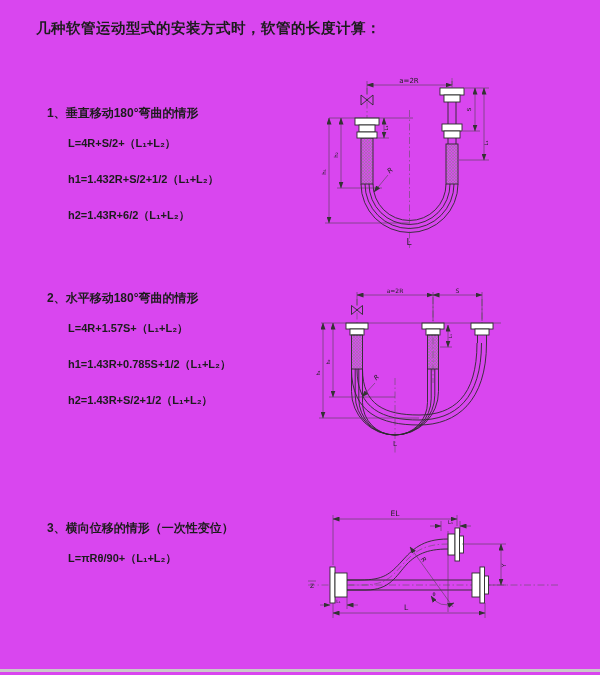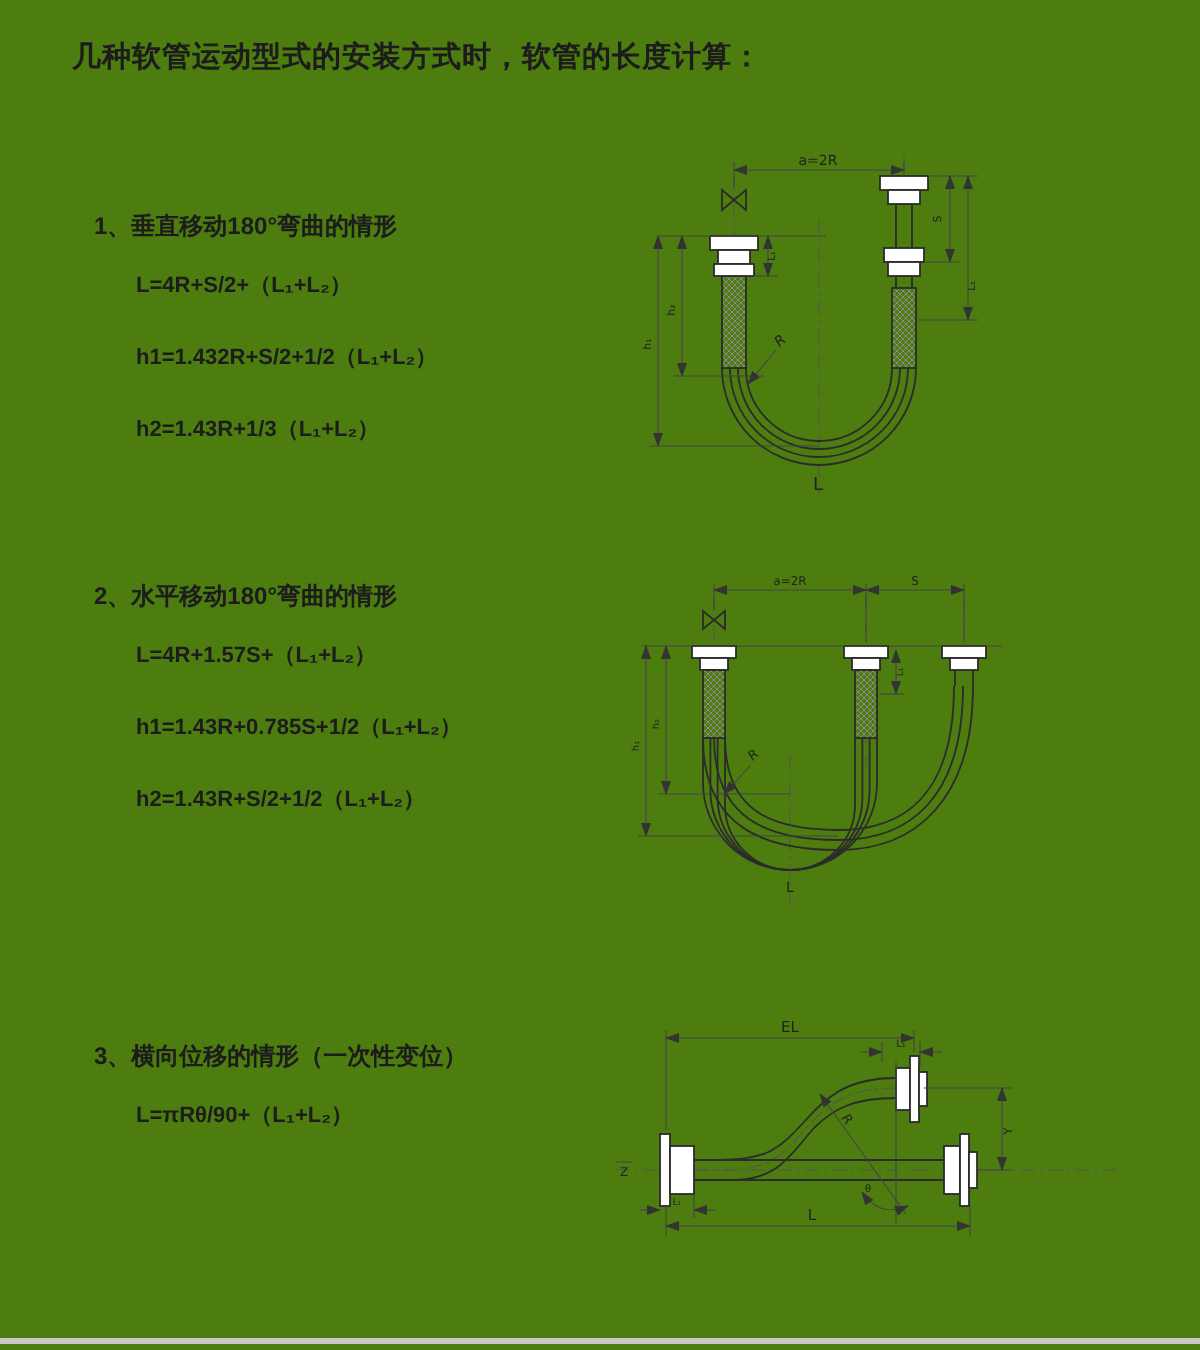--- a/index.html
+++ b/index.html
@@ -1,20 +1,20 @@
 <!DOCTYPE html>
 <html><head>
 <meta charset="utf-8">
 <style>
   html,body{margin:0;padding:0}
   body{
     width:600px;height:675px;background:#ffffff;position:relative;overflow:hidden;
     font-family:"Liberation Sans","DejaVu Sans",sans-serif;color:#1c1c1c;
   }
-  .page{position:absolute;inset:0;background:#4d7c0f}
+  .page{position:absolute;inset:0;background:#d946ef}
   .title{
     position:absolute;left:36px;top:19px;font-size:14.5px;font-weight:bold;
     letter-spacing:.5px;white-space:nowrap;
   }
   .sec{position:absolute;left:47px}
   .sec .heading{font-size:12px;font-weight:bold;line-height:20px;white-space:nowrap}
   .sec .formula{
     margin-left:21px;font-size:11px;font-weight:bold;line-height:36px;height:36px;
     white-space:nowrap;
   }
@@ -27,21 +27,21 @@
 <body>
 
 <div class="page">
 
   <div class="title">几种软管运动型式的安装方式时，软管的长度计算：</div>
 
   <div class="sec" style="top:103px">
     <div class="heading">1、垂直移动180°弯曲的情形</div>
     <div class="formula first">L=4R+S/2+（L₁+L₂）</div>
     <div class="formula">h1=1.432R+S/2+1/2（L₁+L₂）</div>
-    <div class="formula">h2=1.43R+1/3（L₁+L₂）</div>
+    <div class="formula">h2=1.43R+6/2（L₁+L₂）</div>
   </div>
 
   <div class="sec" style="top:288px">
     <div class="heading">2、水平移动180°弯曲的情形</div>
     <div class="formula first">L=4R+1.57S+（L₁+L₂）</div>
     <div class="formula">h1=1.43R+0.785S+1/2（L₁+L₂）</div>
     <div class="formula">h2=1.43R+S/2+1/2（L₁+L₂）</div>
   </div>
 
   <div class="sec" style="top:518px">

